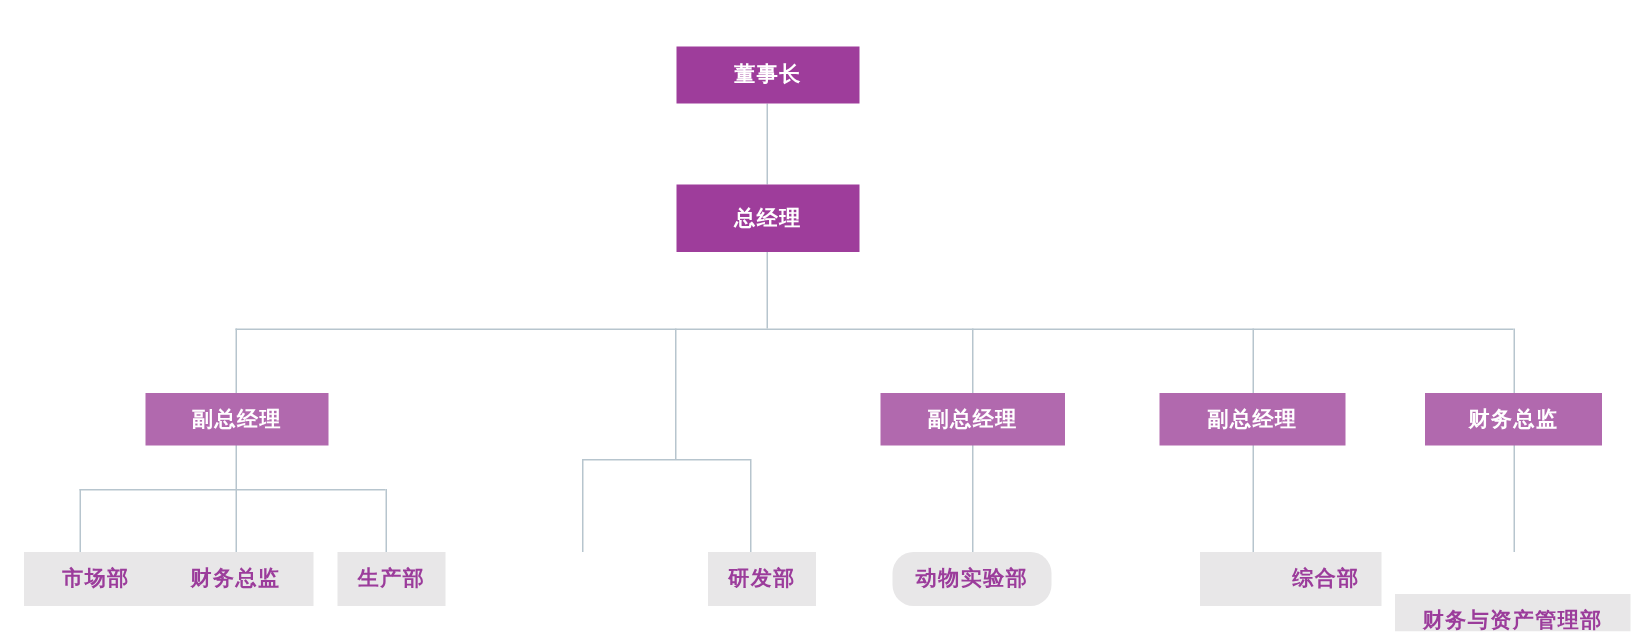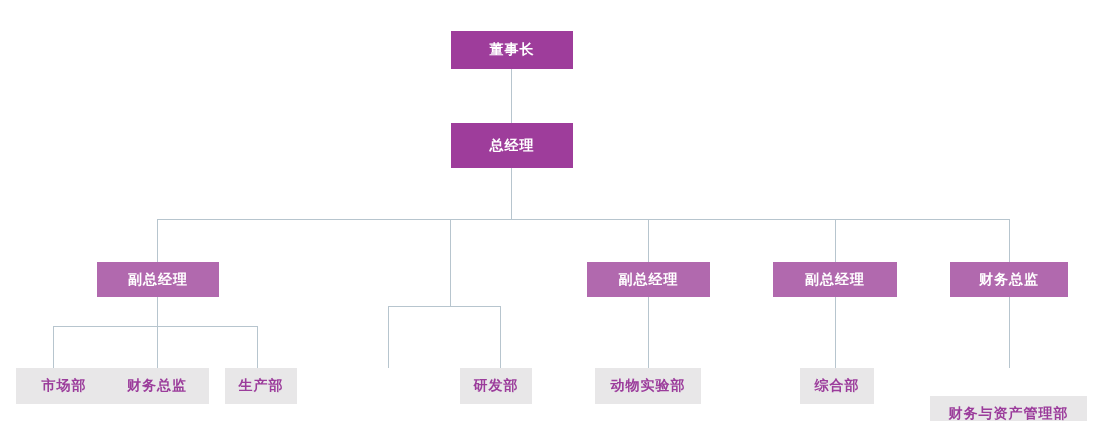--- a/index.html
+++ b/index.html
@@ -63,18 +63,18 @@
   <div class="node exec" style="left:451px; top:123px; width:122px; height:45px;">总经理</div>
 
   <div class="node manager" style="left:97px;  top:262px; width:122px; height:35px;">副总经理</div>
   <div class="node manager" style="left:587px; top:262px; width:123px; height:35px;">副总经理</div>
   <div class="node manager" style="left:773px; top:262px; width:124px; height:35px;">副总经理</div>
   <div class="node manager" style="left:950px; top:262px; width:118px; height:35px;">财务总监</div>
 
   <div class="node dept" style="left:16px;  top:368px; width:96px;  height:36px;">市场部</div>
   <div class="node dept" style="left:105px; top:368px; width:104px; height:36px;">财务总监</div>
   <div class="node dept" style="left:225px; top:368px; width:72px;  height:36px;">生产部</div>
-  <div class="node dept" style="left:460px; top:368px; width:72px;  height:36px;">研发部</div>
-  <div class="node dept" style="left:595px; top:368px; width:106px; height:36px;">动物实验部</div>
-  <div class="node dept" style="left:800px; top:368px; width:74px;  height:36px;">综合部</div>
+  <div class="node dept" style="left:472px; top:368px; width:72px;  height:36px;">研发部</div>
+  <div class="node dept" style="left:595px; top:368px; width:106px; height:36px;border-radius:14px;">动物实验部</div>
+  <div class="node dept" style="left:800px; top:368px; width:74px;  height:36px;padding-left:47px;">综合部</div>
   <div class="node dept" style="left:930px; top:368px; width:157px; height:36px;margin-top:28px;">财务与资产管理部</div>
 
 </div>
 
 </body></html>

